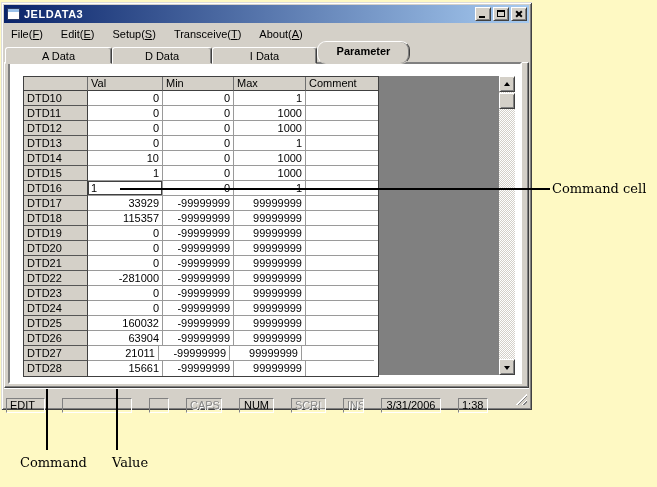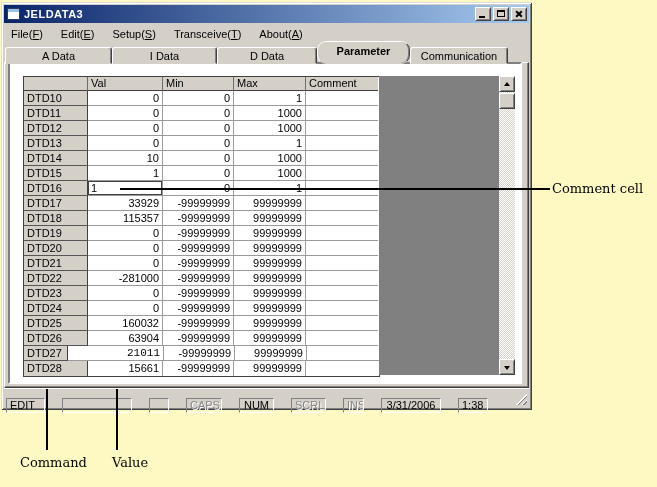--- a/index.html
+++ b/index.html
@@ -144,24 +144,23 @@
     <div class="menubar">
         <div class="mitem"><span>File(</span><u>F</u><span>)</span></div>
         <div class="mitem"><span>Edit(</span><u>E</u><span>)</span></div>
         <div class="mitem"><span>Setup(</span><u>S</u><span>)</span></div>
         <div class="mitem"><span>Transceive(</span><u>T</u><span>)</span></div>
         <div class="mitem"><span>About(</span><u>A</u><span>)</span></div>
       </div>
 
     <div class="tabstrip">
         <div class="tab" style="width: 107px;">A Data</div>
+        <div class="tab" style="width: 100px;">D Data</div>
         <div class="tab" style="width: 105px;">I Data</div>
-        <div class="tab" style="width: 100px;">D Data</div>
         <div class="tab active" style="width: 93px; border-radius: 9px;">Parameter</div>
-        <div class="tab" style="width: 98px;">Communication</div>
       </div>
 
     <div class="page"></div>
 
     <div class="gridctl">
       <div class="gridinner">
         <div class="table">
           <div class="hrow">
               <div class="hcell" style="width: 64px;"></div>
               <div class="hcell" style="width: 75px;">Val</div>
@@ -285,22 +284,22 @@
                 <div class="cell" style="width: 72px;"></div>
               </div>
               <div class="trow">
                 <div class="cell rowhdr" style="width: 64px;">DTD26</div>
                 <div class="cell num" style="width: 75px;">63904</div>
                 <div class="cell num" style="width: 71px;">-99999999</div>
                 <div class="cell num" style="width: 72px;">99999999</div>
                 <div class="cell" style="width: 72px;"></div>
               </div>
               <div class="trow">
-                <div class="cell rowhdr" style="width: 44px;">DTD27</div>
-                <div class="cell num" style="width: 96px; font-family: Liberation Mono, monospace;">21011</div>
+                <div class="cell rowhdr" style="width: 64px;">DTD27</div>
+                <div class="cell num" style="width: 71px;">21011</div>
                 <div class="cell num" style="width: 71px;">-99999999</div>
                 <div class="cell num" style="width: 72px;">99999999</div>
                 <div class="cell" style="width: 72px;"></div>
               </div>
               <div class="trow">
                 <div class="cell rowhdr" style="width: 64px;">DTD28</div>
                 <div class="cell num" style="width: 75px;">15661</div>
                 <div class="cell num" style="width: 71px;">-99999999</div>
                 <div class="cell num" style="width: 72px;">99999999</div>
                 <div class="cell" style="width: 72px;"></div>
@@ -328,20 +327,20 @@
       <div class="sp sp-num">NUM</div>
       <div class="sp sp-scrl dim">SCRL</div>
       <div class="sp sp-ins dim">INS</div>
       <div class="sp sp-date">3/31/2006</div>
       <div class="sp sp-time">1:38 PM</div>
       <div class="grip"></div>
     </div>
   </div>
 
   <div class="callout" style="left:120px; top:188px; width:430px; height:2px;"></div>
-  <div class="anno" style="left:552px; top:181px;">Comment cell</div>
+  <div class="anno" style="left:552px; top:181px;">Command cell</div>
 
   <div class="callout" style="left:46px; top:389px; width:2px; height:61px;"></div>
   <div class="anno" style="left:20px; top:455px;">Command</div>
 
   <div class="callout" style="left:116px; top:389px; width:2px; height:61px;"></div>
   <div class="anno" style="left:112px; top:455px;">Value</div>
 </div>
 
 </body></html>

